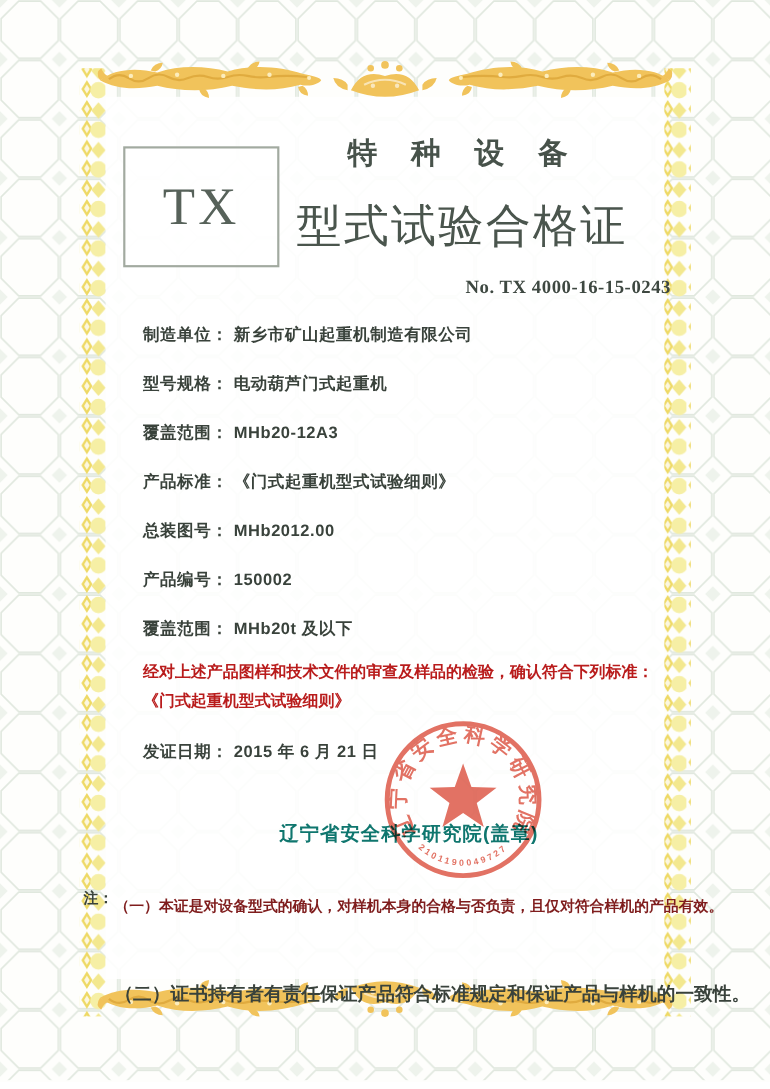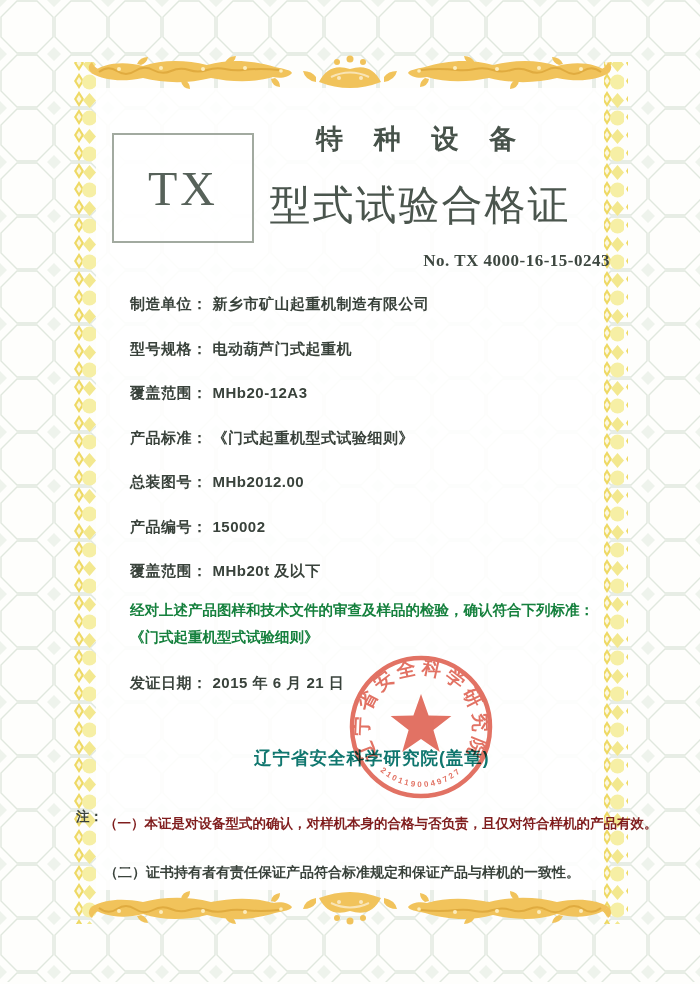--- a/index.html
+++ b/index.html
@@ -24,31 +24,31 @@
     font-family:"Liberation Serif",serif; font-weight:normal; font-size:41px;
     letter-spacing:2px; color:#4a554d; white-space:nowrap;
   }
   .cert-no{
     position:absolute; left:230px; top:251px; width:380px; text-align:right;
     font-family:"Liberation Serif",serif; font-weight:bold; font-size:17px;
     color:#3e4841; letter-spacing:.5px;
   }
   .row{position:absolute; left:130px; font-size:15px; font-weight:bold; color:#39423b; letter-spacing:.5px; white-space:nowrap;}
   .row .val{margin-left:5px;}
-  .statement{position:absolute; left:130px; font-size:14.5px; font-weight:bold; color:#15803d; white-space:nowrap;}
+  .statement{position:absolute; left:130px; font-size:14.5px; font-weight:bold; color:#b91c1c; white-space:nowrap;}
   .issuer{
     position:absolute; left:254px; top:746px; font-size:17.5px; font-weight:bold;
     color:#0f766e; letter-spacing:1px; white-space:nowrap;
   }
   .note-prefix{position:absolute; left:76px; top:808px; font-size:13.5px; font-weight:bold; color:#39423b;}
   .note1{
     position:absolute; left:104px; top:808px; width:512px; font-size:13.5px; font-weight:bold;
     color:#7f1d1d; line-height:31px; padding-left:58px; text-indent:-58px;
   }
-  .note2{position:absolute; left:104px; top:864px; font-size:14px; font-weight:bold; color:#39423b; white-space:nowrap;}
+  .note2{position:absolute; left:104px; top:892px; font-size:17px; font-weight:bold; color:#39423b; white-space:nowrap;}
   .seal{
     position:absolute; left:336px; top:652px; width:170px; height:156px;
     mix-blend-mode:multiply; opacity:.85;
   }
 </style>
 </head>
 <body>
 
 <div class="page">
 

